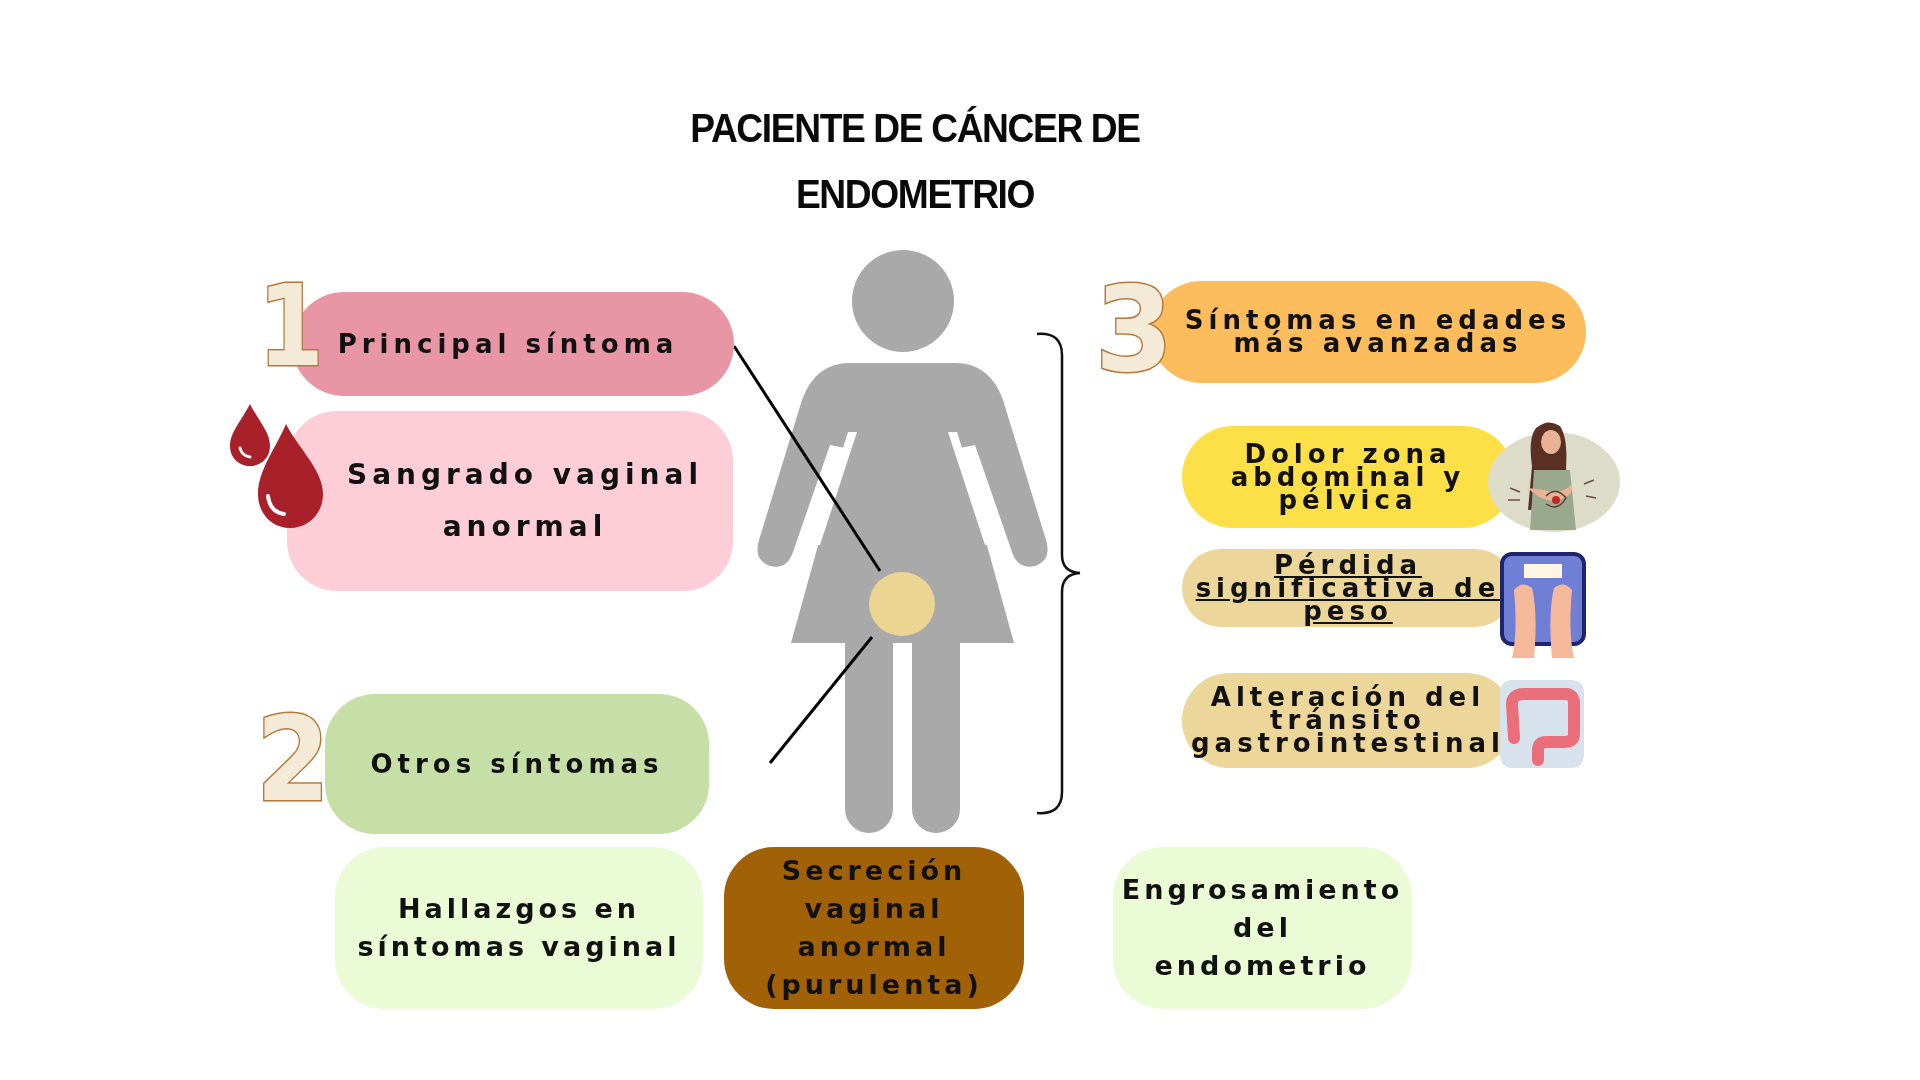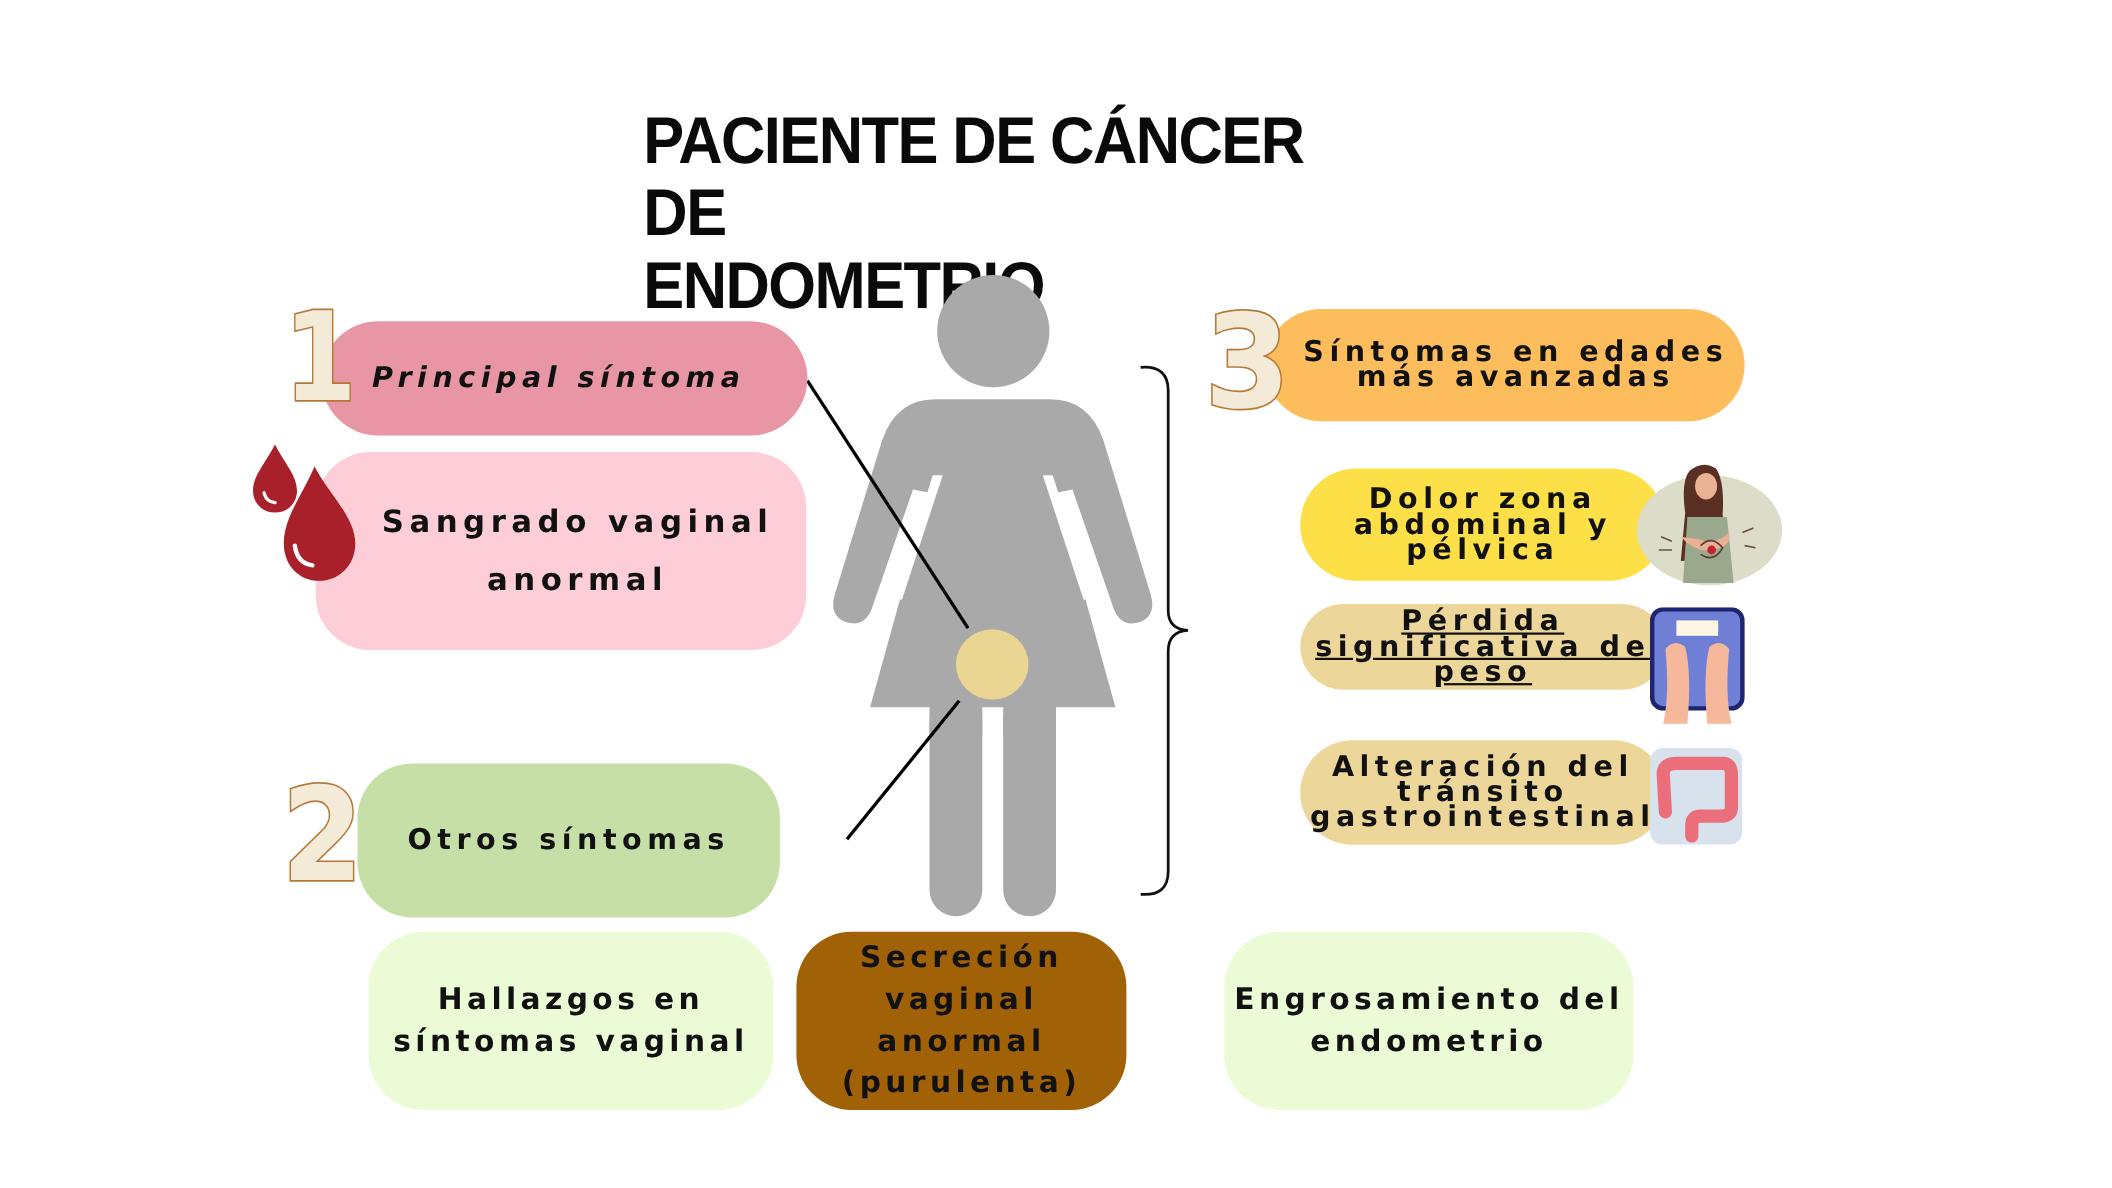--- a/index.html
+++ b/index.html
@@ -1,18 +1,18 @@
 <!DOCTYPE html>
 <html><head>
 <meta charset="utf-8">
 <style>
   html, body { margin:0; padding:0; background:#ffffff; }
   body { width:1920px; height:1080px; position:relative; overflow:hidden; font-family:"DejaVu Sans", sans-serif; }
   .abs { position:absolute; }
-  .title { left:560px; top:95px; width:710px; font-family:"Liberation Sans", sans-serif; font-weight:900; font-size:60px; line-height:66px; color:#0a0a0a; letter-spacing:-1.5px; }
+  .title { left:560px; top:95px; width:710px; text-align:center; font-family:"Liberation Sans", sans-serif; font-weight:900; font-size:40px; line-height:66px; color:#0a0a0a; letter-spacing:-1.5px; }
   .title span { display:block; transform:scaleX(0.93); }
   .pill { position:absolute; display:flex; align-items:center; justify-content:center; text-align:center; font-family:"DejaVu Sans", sans-serif; font-weight:bold; color:#111; letter-spacing:4px; }
   .pill .txt { white-space:pre-line; }
   .num { position:absolute; font-family:"DejaVu Sans", sans-serif; font-weight:900; color:#f3ead8; -webkit-text-stroke:3px #b57836; paint-order:stroke fill; line-height:1; }
   .tight { line-height:23px; font-size:26px; letter-spacing:5px;justify-content:center; }
   svg.overlay { position:absolute; left:0; top:0; }
 </style>
 </head>
 <body>
 
@@ -38,21 +38,21 @@
   </g>
   <ellipse cx="902" cy="604" rx="33" ry="32" fill="#ead593"></ellipse>
 
   <line x1="734" y1="346" x2="880" y2="571" stroke="#000" stroke-width="3"></line>
   <line x1="770" y1="763" x2="872" y2="637" stroke="#000" stroke-width="3"></line>
 
   <path d="M1037,334 Q1062,332 1062,355 L1062,555 Q1062,572 1080,573 Q1062,574 1062,592 L1062,792 Q1062,815 1037,813" fill="none" stroke="#111" stroke-width="2.5"></path>
 </svg>
 
 <div class="pill" style="left:292px; top:292px; width:442px; height:104px; border-radius:52px; background:#e895a5; font-size:26px; letter-spacing:5px;">
-  <span class="txt" style="margin-left:-10px;font-style:italic;">Principal síntoma</span>
+  <span class="txt" style="margin-left:-10px;">Principal síntoma</span>
 </div>
 <div class="num" style="left:252px; top:270px; font-size:112px; transform:scaleX(0.85);">1</div>
 
 <div class="pill" style="left:287px; top:411px; width:446px; height:180px; border-radius:50px; background:#fdcdd8; font-size:28px; line-height:52px; letter-spacing:5px;">
   <span class="txt" style="margin-left:30px;">Sangrado vaginal
 anormal</span>
 </div>
 
 <svg class="abs" style="left:228px; top:400px;" width="100" height="130" viewBox="0 0 100 130">
   <path d="M22,4 C30,20 42,32 42,46 C42,58 33,66 22,66 C11,66 2,58 2,46 C2,32 14,20 22,4 Z" fill="#a8202a"></path>
@@ -68,21 +68,21 @@
 
 <div class="pill" style="left:335px; top:847px; width:368px; height:162px; border-radius:50px; background:#eafbd6; font-size:27px; line-height:38px; letter-spacing:4px;">
   <span class="txt">Hallazgos en
 síntomas vaginal</span>
 </div>
 <div class="pill" style="left:724px; top:847px; width:300px; height:162px; border-radius:50px; background:#a16207; font-size:27px; line-height:38px; letter-spacing:4px;">
   <span class="txt">Secreción vaginal
 anormal
 (purulenta)</span>
 </div>
-<div class="pill" style="left:1113px; top:847px; width:372px; height:162px; border-radius:50px; background:#eafbd6; font-size:27px; line-height:38px; letter-spacing:4px;">
+<div class="pill" style="left:1113px; top:847px; width:299px; height:162px; border-radius:50px; background:#eafbd6; font-size:27px; line-height:38px; letter-spacing:4px;">
   <span class="txt">Engrosamiento del
 endometrio</span>
 </div>
 
 <div class="pill tight" style="left:1150px; top:281px; width:436px; height:102px; border-radius:51px; background:#fdbd5d;">
   <span class="txt" style="margin-left:20px;">Síntomas en edades
 más avanzadas</span>
 </div>
 <div class="num" style="left:1093px; top:270px; font-size:118px; transform:scaleX(0.95);">3</div>
 

